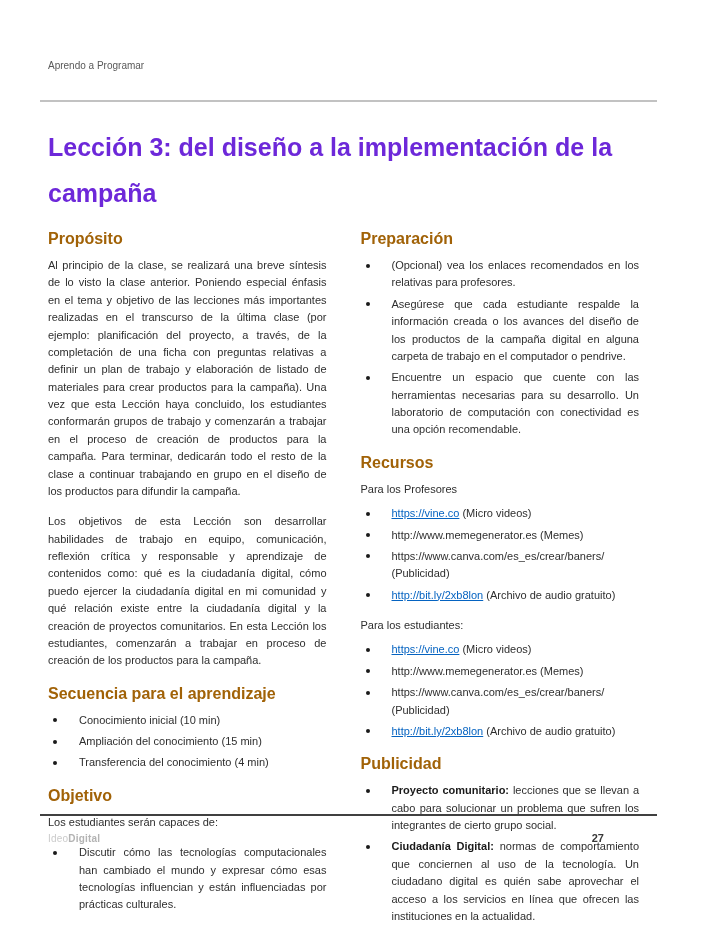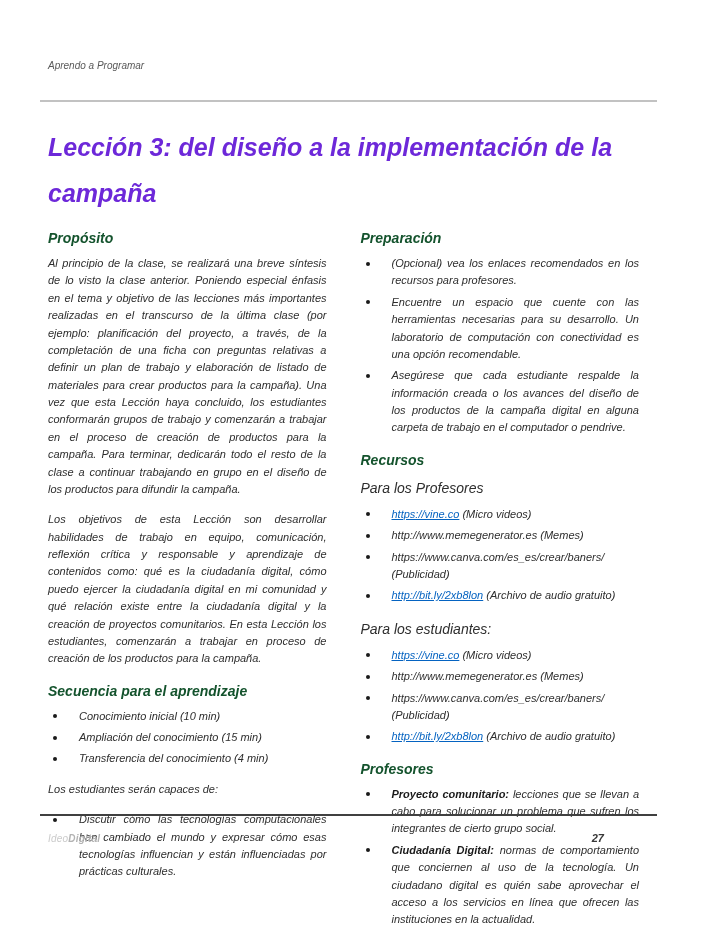--- a/index.html
+++ b/index.html
@@ -3,50 +3,49 @@
 <meta charset="utf-8">
 <style>
   html,body { margin:0; padding:0; background:#ffffff; }
   .page {
     position:relative;
     width:687px; height:932px;
     background:#ffffff;
     font-family:"Liberation Sans", sans-serif;
     color:#2e2e2e;
     overflow:hidden;
-    font-style:italic;
   }
   
   .header { padding:60px 48px 0 48px; }
   .brand { font-size:10px; line-height:12px; color:#595959; }
   .header-rule { margin:28px 30px 0 40px; border:none; border-top:2px solid #c2c2c2; }
 
   
   .title {
     margin:22px 48px 0 48px;
     font-size:25px; line-height:1.84;
     font-weight:bold;
     color:#6d28d9;
   }
 
   
   .columns { display:flex; gap:34px; margin:14px 48px 0 48px; }
   .col { flex:1; min-width:0; }
 
   h2.section {
-    font-size:14px; font-weight:bold; color:#14532d;
+    font-size:16px; font-weight:bold; color:#a16207;
     margin:15px 0 9px 0;
   }
   h2.section.first { margin-top:0; }
 
   p.body {
     font-size:11px; line-height:1.58; margin:8px 0 13px 0;
   }
   p.body.justify { text-align:justify; }
-  p.label { font-size:14px; line-height:1.58; margin:0 0 7px 0; }
+  p.label { font-size:11px; line-height:1.58; margin:0 0 7px 0; }
 
   ul.bullets { list-style:none; margin:0 0 13px 0; padding:0; }
   ul.bullets li {
     position:relative;
     padding-left:31px;
     font-size:11px; line-height:1.58;
     margin-bottom:4px;
   }
   ul.bullets li::before {
     content:"";
@@ -91,32 +90,33 @@
       <p class="body justify">Al principio de la clase, se realizará una breve síntesis de lo visto la clase anterior. Poniendo especial énfasis en el tema y objetivo de las lecciones más importantes realizadas en el transcurso de la última clase (por ejemplo: planificación del proyecto, a través, de la completación de una ficha con preguntas relativas a definir un plan de trabajo y elaboración de listado de materiales para crear productos para la campaña). Una vez que esta Lección haya concluido, los estudiantes conformarán grupos de trabajo y comenzarán a trabajar en el proceso de creación de productos para la campaña. Para terminar, dedicarán todo el resto de la clase a continuar trabajando en grupo en el diseño de los productos para difundir la campaña.</p>
       <p class="body justify">Los objetivos de esta Lección son desarrollar habilidades de trabajo en equipo, comunicación, reflexión crítica y responsable y aprendizaje de contenidos como: qué es la ciudadanía digital, cómo puedo ejercer la ciudadanía digital en mi comunidad y qué relación existe entre la ciudadanía digital y la creación de proyectos comunitarios. En esta Lección los estudiantes, comenzarán a trabajar en proceso de creación de los productos para la campaña.</p>
 
       <h2 class="section">Secuencia para el aprendizaje</h2>
       <ul class="bullets">
         <li>Conocimiento inicial (10 min)</li>
         <li>Ampliación del conocimiento (15 min)</li>
         <li>Transferencia del conocimiento (4 min)</li>
       </ul>
 
+      <h2 class="section">Objetivo</h2>
       <p class="body">Los estudiantes serán capaces de:</p>
       <ul class="bullets">
         <li class="justify">Discutir cómo las tecnologías computacionales han cambiado el mundo y expresar cómo esas tecnologías influencian y están influenciadas por prácticas culturales.</li>
       </ul>
     </div>
 
     <div class="col">
       <h2 class="section first">Preparación</h2>
       <ul class="bullets">
-        <li class="justify">(Opcional) vea los enlaces recomendados en los recursos para profesores.</li>
+        <li class="justify">(Opcional) vea los enlaces recomendados en los relativas para profesores.</li>
+        <li class="justify">Asegúrese que cada estudiante respalde la información creada o los avances del diseño de los productos de la campaña digital en alguna carpeta de trabajo en el computador o pendrive.</li>
         <li class="justify">Encuentre un espacio que cuente con las herramientas necesarias para su desarrollo. Un laboratorio de computación con conectividad es una opción recomendable.</li>
-        <li class="justify">Asegúrese que cada estudiante respalde la información creada o los avances del diseño de los productos de la campaña digital en alguna carpeta de trabajo en el computador o pendrive.</li>
       </ul>
 
       <h2 class="section">Recursos</h2>
 
       <p class="label">Para los Profesores</p>
       <ul class="bullets">
         <li>
           <a class="link">https://vine.co</a><span> (Micro videos)</span>
         </li>
         <li>http://www.memegenerator.es (Memes)</li>
@@ -131,21 +131,21 @@
         <li>
           <a class="link">https://vine.co</a><span> (Micro videos)</span>
         </li>
         <li>http://www.memegenerator.es (Memes)</li>
         <li>https://www.canva.com/es_es/crear/baners/ (Publicidad)</li>
         <li>
           <a class="link">http://bit.ly/2xb8lon</a><span> (Archivo de audio gratuito)</span>
         </li>
       </ul>
 
-      <h2 class="section">Profesores</h2>
+      <h2 class="section">Publicidad</h2>
       <ul class="bullets">
         <li class="justify">
           <span class="term">Proyecto comunitario:</span><span> lecciones que se llevan a cabo para solucionar un problema que sufren los integrantes de cierto grupo social.</span>
         </li>
         <li class="justify">
           <span class="term">Ciudadanía Digital:</span><span> normas de comportamiento que conciernen al uso de la tecnología. Un ciudadano digital es quién sabe aprovechar el acceso a los servicios en línea que ofrecen las instituciones en la actualidad.</span>
         </li>
         <li class="justify">
           <span class="term">Campaña digital:</span><span> estrategia que tiene como propósito impactar con un mensaje a un público determinado, generando una acción que contribuya directamente en la consecución de los objetivos estipulados.</span>
         </li>

